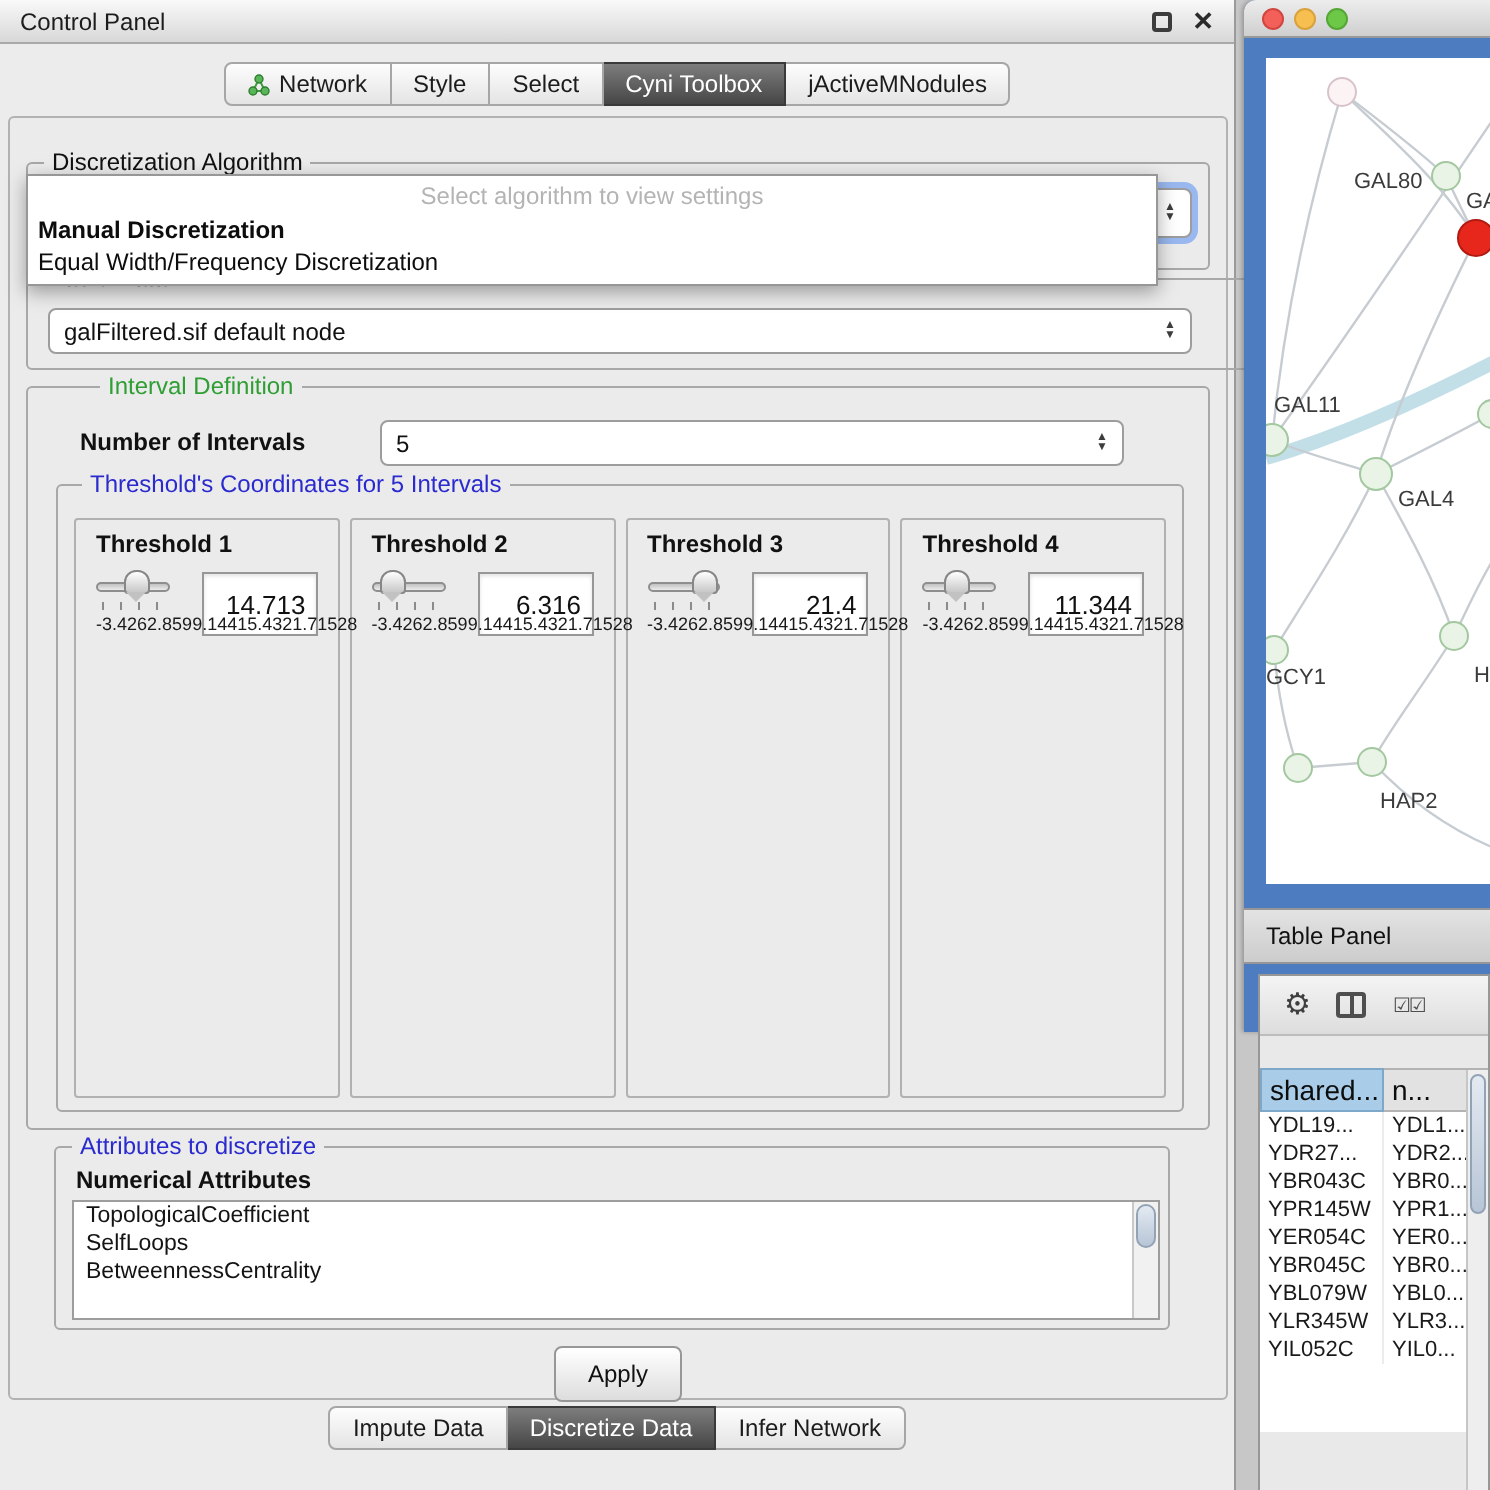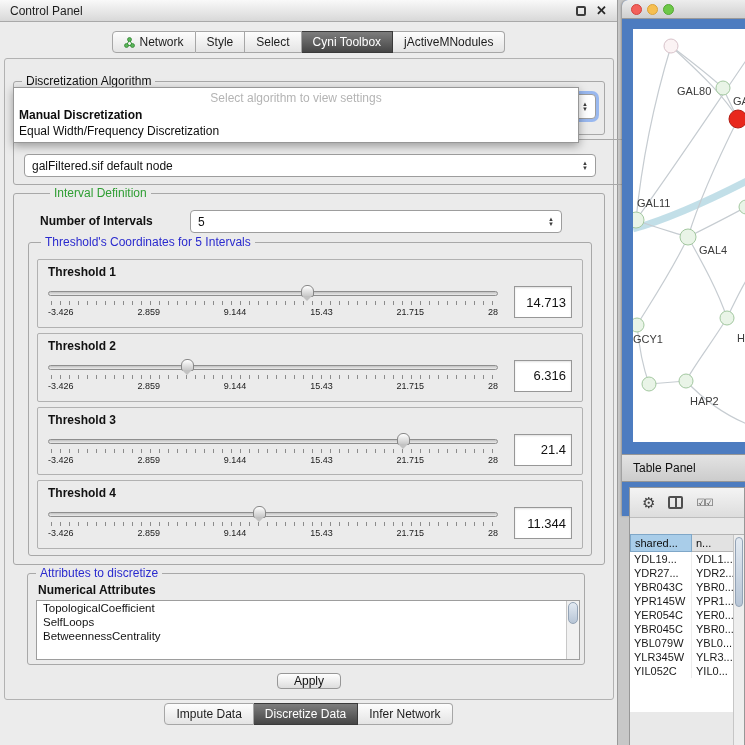--- a/index.html
+++ b/index.html
@@ -39,40 +39,40 @@
   .dd-item.bold{font-weight:bold;}
 
   .td-group{left:8px;top:80px;width:648px;height:46px;}
   .td-combo{left:10px;top:14px;width:572px;height:23px;}
 
   .int-group{left:8px;top:134px;width:592px;height:372px;}
   .ni-label{position:absolute;left:26px;top:20px;font-size:12px;font-weight:bold;color:#111;}
   .ni-combo{left:176px;top:16px;width:372px;height:23px;}
 
   .thr-group{left:14px;top:48px;width:564px;height:314px;}
-  .thr-stack{position:absolute;left:8px;right:8px;top:16px;bottom:6px;display:flex;flex-direction:column;gap:5px;}
+  .thr-stack{position:absolute;left:8px;right:8px;top:16px;bottom:6px;display:flex;flex-direction:row;gap:5px;}
   .th-panel{flex:1;border:1px solid #b1b1b1;border-radius:2px;background:#ebebeb;padding:5px 10px 3px;}
   .th-label{font-size:12px;font-weight:bold;color:#111;margin-bottom:5px;}
   .th-row{display:flex;align-items:center;gap:16px;}
   .slider{flex:1;position:relative;height:36px;}
   .track{position:absolute;left:0;right:0;top:7px;height:5px;background:linear-gradient(#c2c2c2,#ebebeb);border:1px solid #8e8e8e;border-radius:3px;}
   .thumb{position:absolute;top:1px;width:13px;height:12px;margin-left:-7px;background:linear-gradient(#ffffff,#c8c8c8);border:1px solid #878787;border-radius:6px 6px 2px 2px;z-index:2;}
   .thumb::after{content:"";position:absolute;left:0px;top:10px;border-left:5.5px solid transparent;border-right:5.5px solid transparent;border-top:5px solid #c2c2c2;}
   .ticks{position:absolute;left:3px;right:3px;top:17px;height:4px;background:repeating-linear-gradient(to right,#8b8b8b 0 1px,transparent 1px 9px);}
   .scale{position:absolute;left:0;right:0;top:23px;display:flex;justify-content:space-between;font-size:9px;color:#1a1a1a;}
   .value-box{width:58px;height:32px;background:#fff;border:1px solid #979797;font-size:13px;color:#111;display:flex;align-items:center;justify-content:flex-end;padding-right:5px;box-shadow:inset 0 1px 2px rgba(0,0,0,.12);}
 
   .attr-group{left:22px;top:514px;width:558px;height:92px;}
   .attr-sublabel{position:absolute;left:10px;top:9px;font-size:12px;font-weight:bold;color:#111;}
   .listbox{position:absolute;left:8px;right:4px;top:26px;height:60px;background:#fff;border:1px solid #9d9d9d;overflow:hidden;}
   .list-item{font-size:11.5px;color:#141414;padding:1px 6px;}
   .vsb{position:absolute;right:0;top:0;bottom:0;width:13px;background:#f1f1f1;border-left:1px solid #c8c8c8;}
   .vthumb{position:absolute;left:1px;right:1px;top:1px;height:22px;background:linear-gradient(#e3eaf2,#b7c5d6);border:1px solid #93a3b6;border-radius:6px;}
 
-  .apply{position:absolute;left:50%;transform:translateX(-50%);top:614px;width:64px;height:16px;background:linear-gradient(#ffffff,#dddddd);border:1px solid #979797;border-radius:4px;font-size:12px;color:#111;display:flex;align-items:center;justify-content:center;text-align:right;}
+  .apply{position:absolute;left:50%;transform:translateX(-50%);top:614px;width:64px;height:28px;background:linear-gradient(#ffffff,#dddddd);border:1px solid #979797;border-radius:4px;font-size:12px;color:#111;display:flex;align-items:center;justify-content:center;text-align:right;}
 
   
   .nw{position:absolute;left:622px;top:0;width:123px;height:516px;border-radius:6px 0 0 0;overflow:hidden;background:#4d7cc0;box-shadow:-1px 0 2px rgba(0,0,0,.25);}
   .nw-titlebar{height:19px;background:linear-gradient(#ededed,#cfcfcf);border-bottom:1px solid #999;display:flex;align-items:center;gap:5px;padding:0 9px;}
   .tl{width:11px;height:11px;border-radius:50%;}
   .tl.red{background:#f3605a;border:1px solid #d2443e;}
   .tl.yellow{background:#f6bf50;border:1px solid #d9a23b;}
   .tl.green{background:#6dc848;border:1px solid #55a735;}
   .nw-canvas{position:absolute;left:11px;top:29px;width:114px;height:413px;background:#fff;}
   .nlabel{position:absolute;font-size:11px;color:#3b3b3b;white-space:nowrap;}
@@ -80,21 +80,21 @@
   
   .tpb{position:absolute;left:622px;top:454px;width:123px;height:28px;background:linear-gradient(#e3e3e3,#cccccc);border-top:1px solid #969696;border-bottom:1px solid #969696;display:flex;align-items:center;padding-left:11px;font-size:12px;color:#111;}
 
   .tw{position:absolute;left:629px;top:487px;width:116px;height:258px;background:#e9e9e9;border:1px solid #979797;border-bottom:none;overflow:hidden;}
   .tw-toolbar{height:30px;display:flex;align-items:center;gap:13px;padding:0 12px;background:linear-gradient(#f4f4f4,#dddddd);border-bottom:1px solid #bdbdbd;}
   .gear{font-size:15px;color:#3f3f3f;line-height:1;}
   .colicon{width:15px;height:13px;border:2px solid #4f4f4f;border-radius:2px;position:relative;}
   .colicon::after{content:"";position:absolute;left:5px;top:0;bottom:0;width:2px;background:#4f4f4f;}
   .cbpair{font-size:10px;color:#4f4f4f;letter-spacing:-1px;}
   .thead{display:flex;margin-top:16px;}
-  .thc{font-size:11px;padding:2px 4px;color:#0d0d0d;white-space:nowrap;overflow:hidden;}
+  .thc{font-size:14px;padding:2px 4px;color:#0d0d0d;white-space:nowrap;overflow:hidden;}
   .th1{width:62px;background:#a9cde9;border:1px solid #7fa7c8;}
   .th2{flex:1;background:#e2e2e2;border:1px solid #b3b3b3;border-left:none;}
   .tbody{background:#fff;min-height:160px;}
   .trow{display:flex;font-size:11px;color:#1a1a1a;background:#fff;}
   .td1{width:62px;padding:1px 4px;border-right:1px solid #ececec;white-space:nowrap;overflow:hidden;}
   .td2{flex:1;padding:1px 4px;white-space:nowrap;overflow:hidden;}
   .tw-vsb{position:absolute;right:0;top:47px;bottom:0;width:11px;background:#eeeeee;border-left:1px solid #c6c6c6;}
   .tw-vthumb{position:absolute;left:1px;right:1px;top:2px;height:70px;background:linear-gradient(#e3eaf2,#b7c5d6);border:1px solid #93a3b6;border-radius:5px;}
 </style>
 </head>

